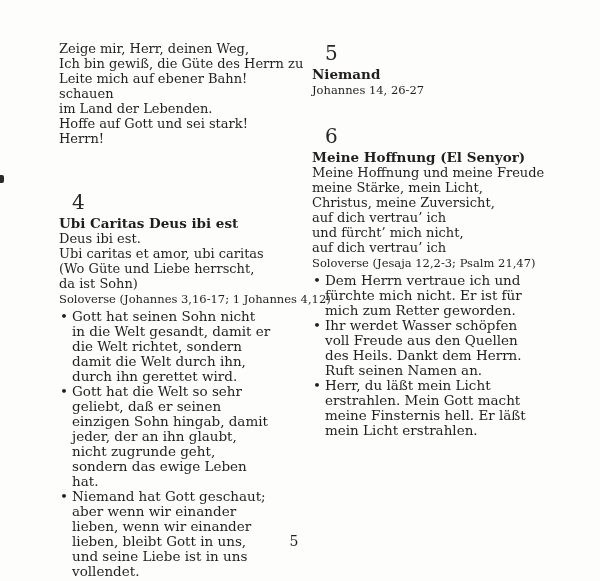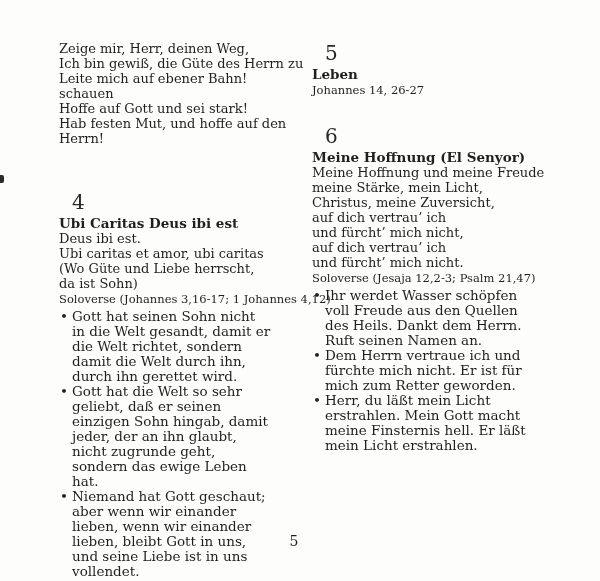--- a/index.html
+++ b/index.html
@@ -90,22 +90,22 @@
 
 <div class="page">
 
   <div class="col col-left">
 
     <div class="poem">
         <div class="vline">Zeige mir, Herr, deinen Weg,</div>
         <div class="vline">Ich bin gewiß, die Güte des Herrn zu</div>
         <div class="vline">Leite mich auf ebener Bahn!</div>
         <div class="vline">schauen</div>
+        <div class="vline">im Land der Lebenden.</div>
         <div class="vline">Hoffe auf Gott und sei stark!</div>
-        <div class="vline">Hab festen Mut, und hoffe auf den</div>
         <div class="vline">Herrn!</div>
       </div>
 
     <section class="song song-gap-left">
       <div class="num">4</div>
       <h3 class="title">Ubi Caritas Deus ibi est</h3>
       <div class="verse">
           <div class="vline">Deus ibi est.</div>
           <div class="vline">Ubi caritas et amor, ubi caritas</div>
           <div class="vline">(Wo Güte und Liebe herrscht,</div>
@@ -118,40 +118,39 @@
           <div class="bullet">Niemand hat Gott geschaut; aber wenn wir einander lieben, wenn wir einander lieben, bleibt Gott in uns, und seine Liebe ist in uns vollendet.</div>
         </div>
     </section>
 
   </div>
 
   <div class="col col-right">
 
     <section class="song">
       <div class="num">5</div>
-      <h3 class="title">Leben</h3>
+      <h3 class="title">Niemand</h3>
       <div class="ref">Johannes 14, 26-27</div>
     </section>
 
     <section class="song song-gap-right">
       <div class="num">6</div>
       <h3 class="title">Meine Hoffnung (El Senyor)</h3>
       <div class="verse">
           <div class="vline">Meine Hoffnung und meine Freude</div>
           <div class="vline">meine Stärke, mein Licht,</div>
           <div class="vline">Christus, meine Zuversicht,</div>
           <div class="vline">auf dich vertrau’ ich</div>
           <div class="vline">und fürcht’ mich nicht,</div>
           <div class="vline">auf dich vertrau’ ich</div>
-          <div class="vline">und fürcht’ mich nicht.</div>
         </div>
       <div class="ref">Soloverse (Jesaja 12,2-3; Psalm 21,47)</div>
       <div class="bullets">
+          <div class="bullet">Dem Herrn vertraue ich und fürchte mich nicht. Er ist für mich zum Retter geworden.</div>
           <div class="bullet">Ihr werdet Wasser schöpfen voll Freude aus den Quellen des Heils. Dankt dem Herrn. Ruft seinen Namen an.</div>
-          <div class="bullet">Dem Herrn vertraue ich und fürchte mich nicht. Er ist für mich zum Retter geworden.</div>
           <div class="bullet">Herr, du läßt mein Licht erstrahlen. Mein Gott macht meine Finsternis hell. Er läßt mein Licht erstrahlen.</div>
         </div>
     </section>
 
   </div>
 
   <div class="footer">5</div>
 
   <div class="edge-mark"></div>
 

